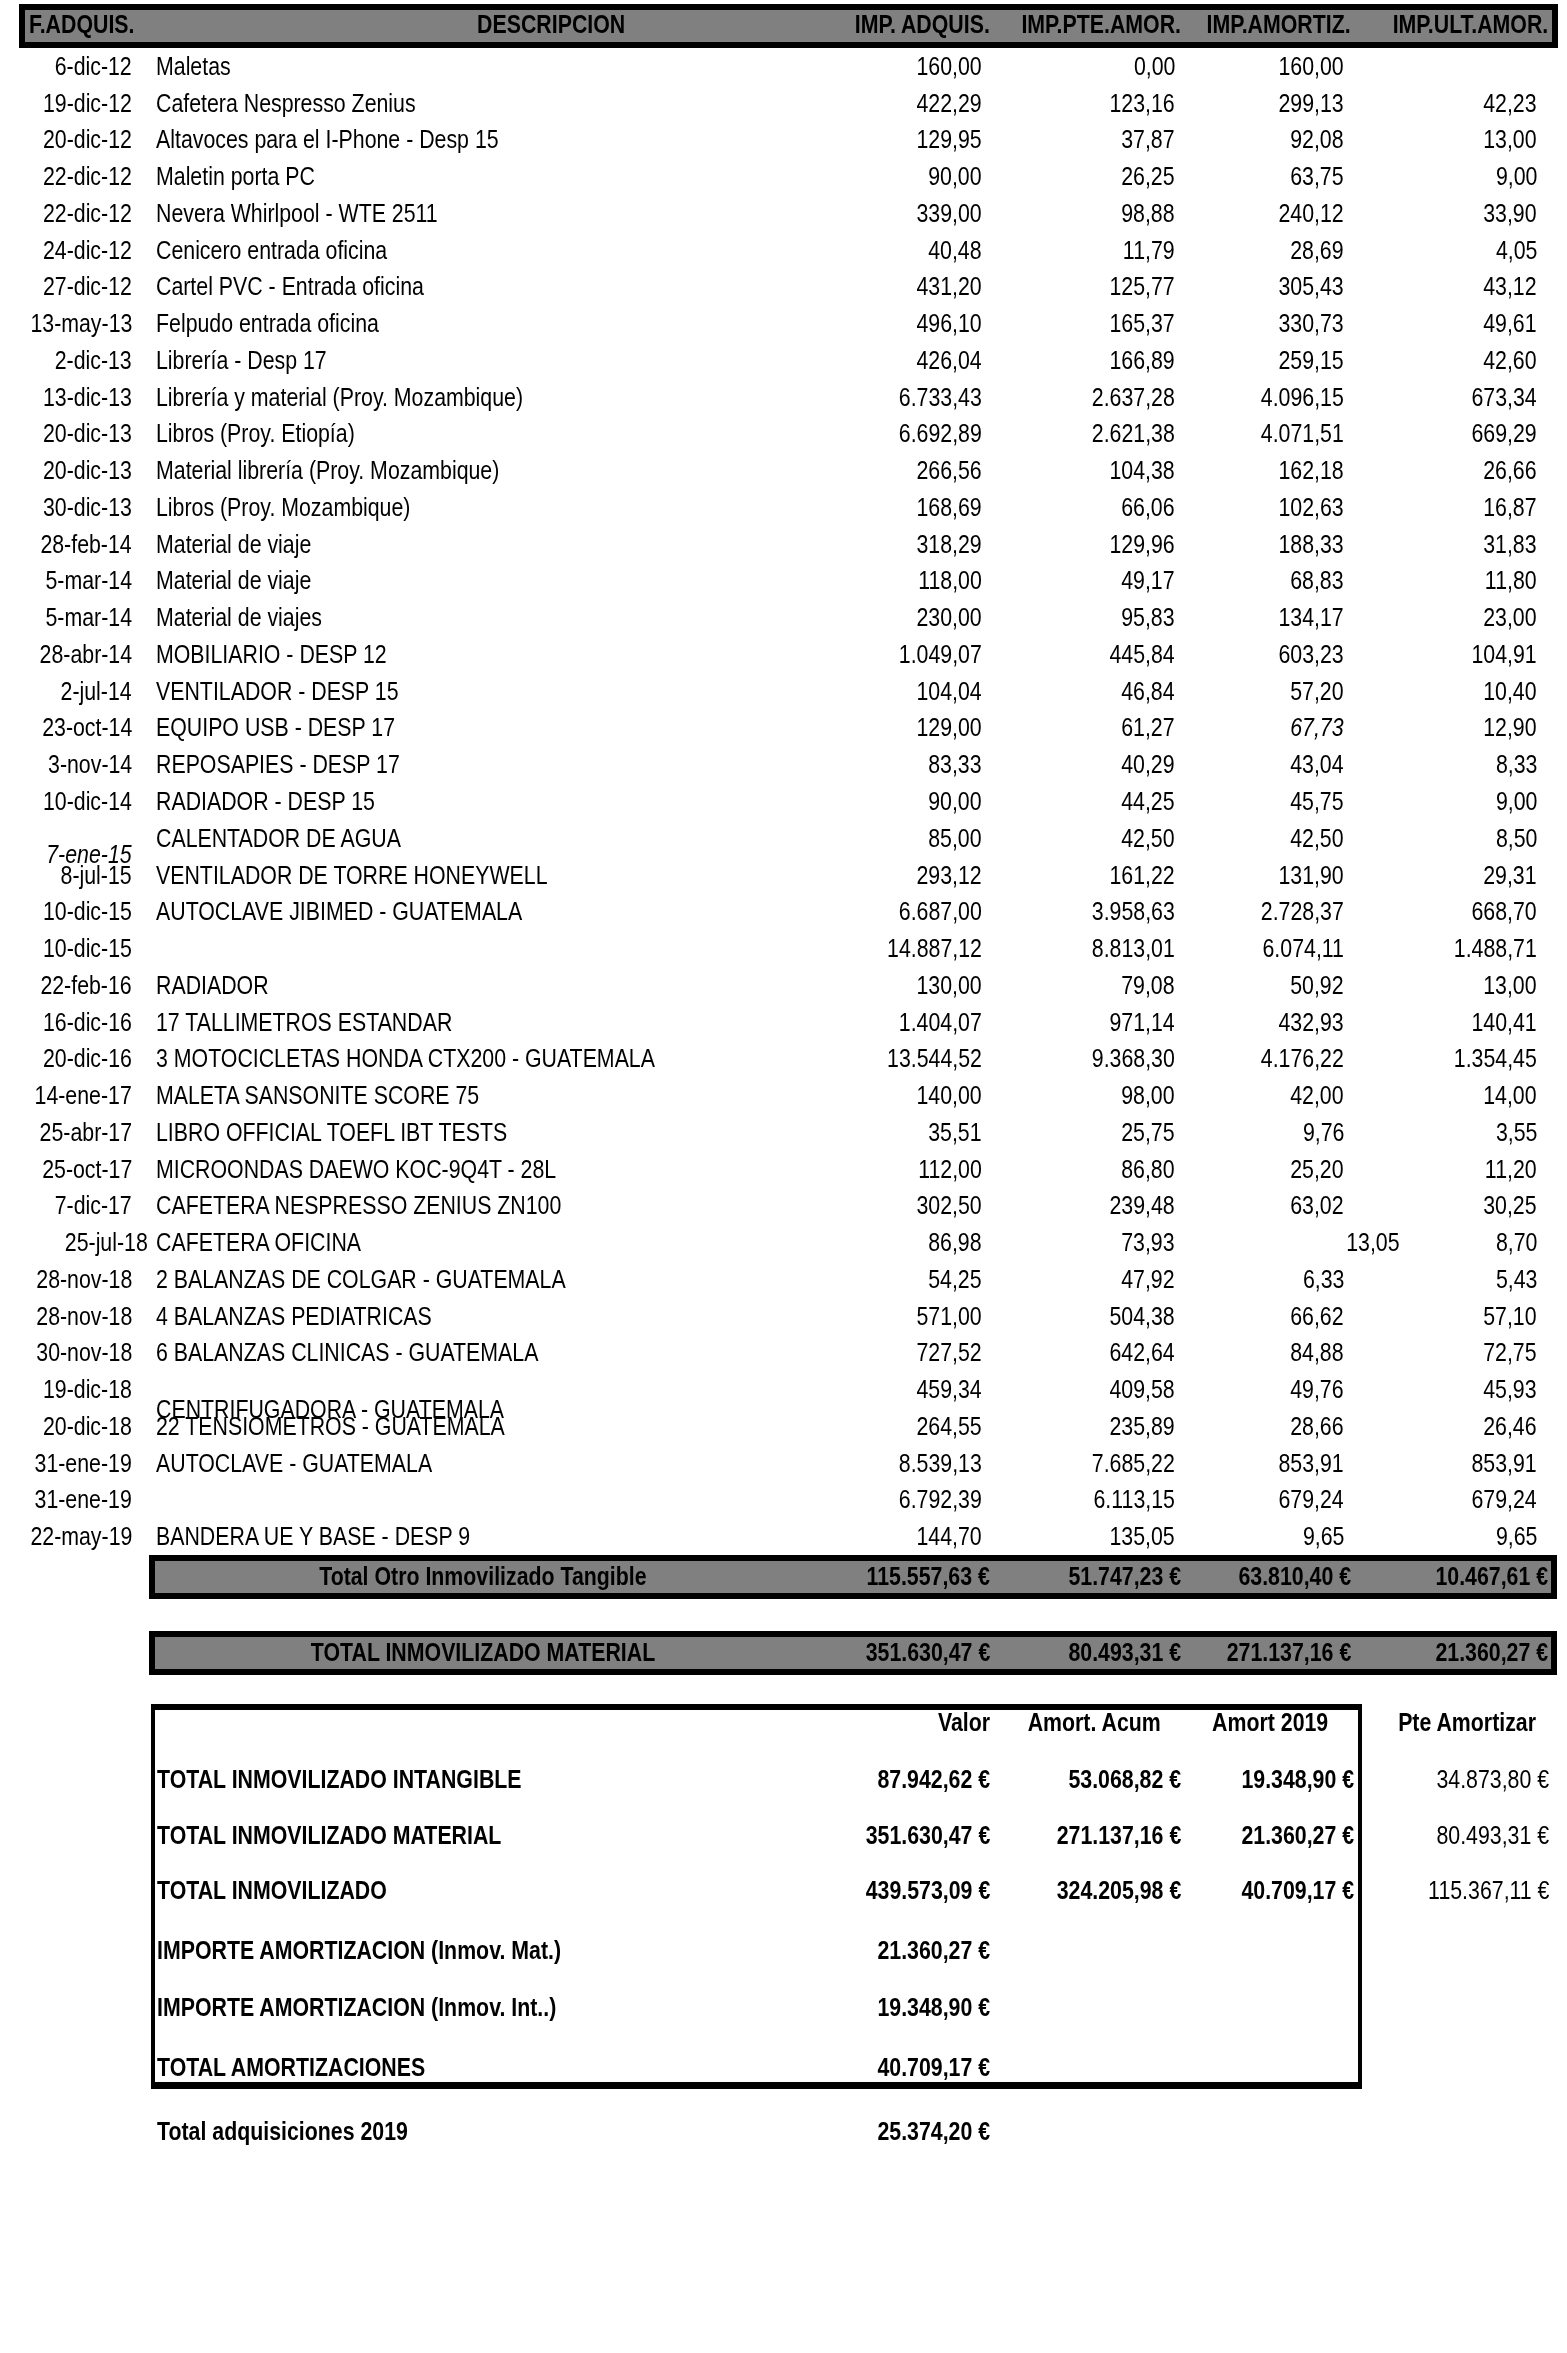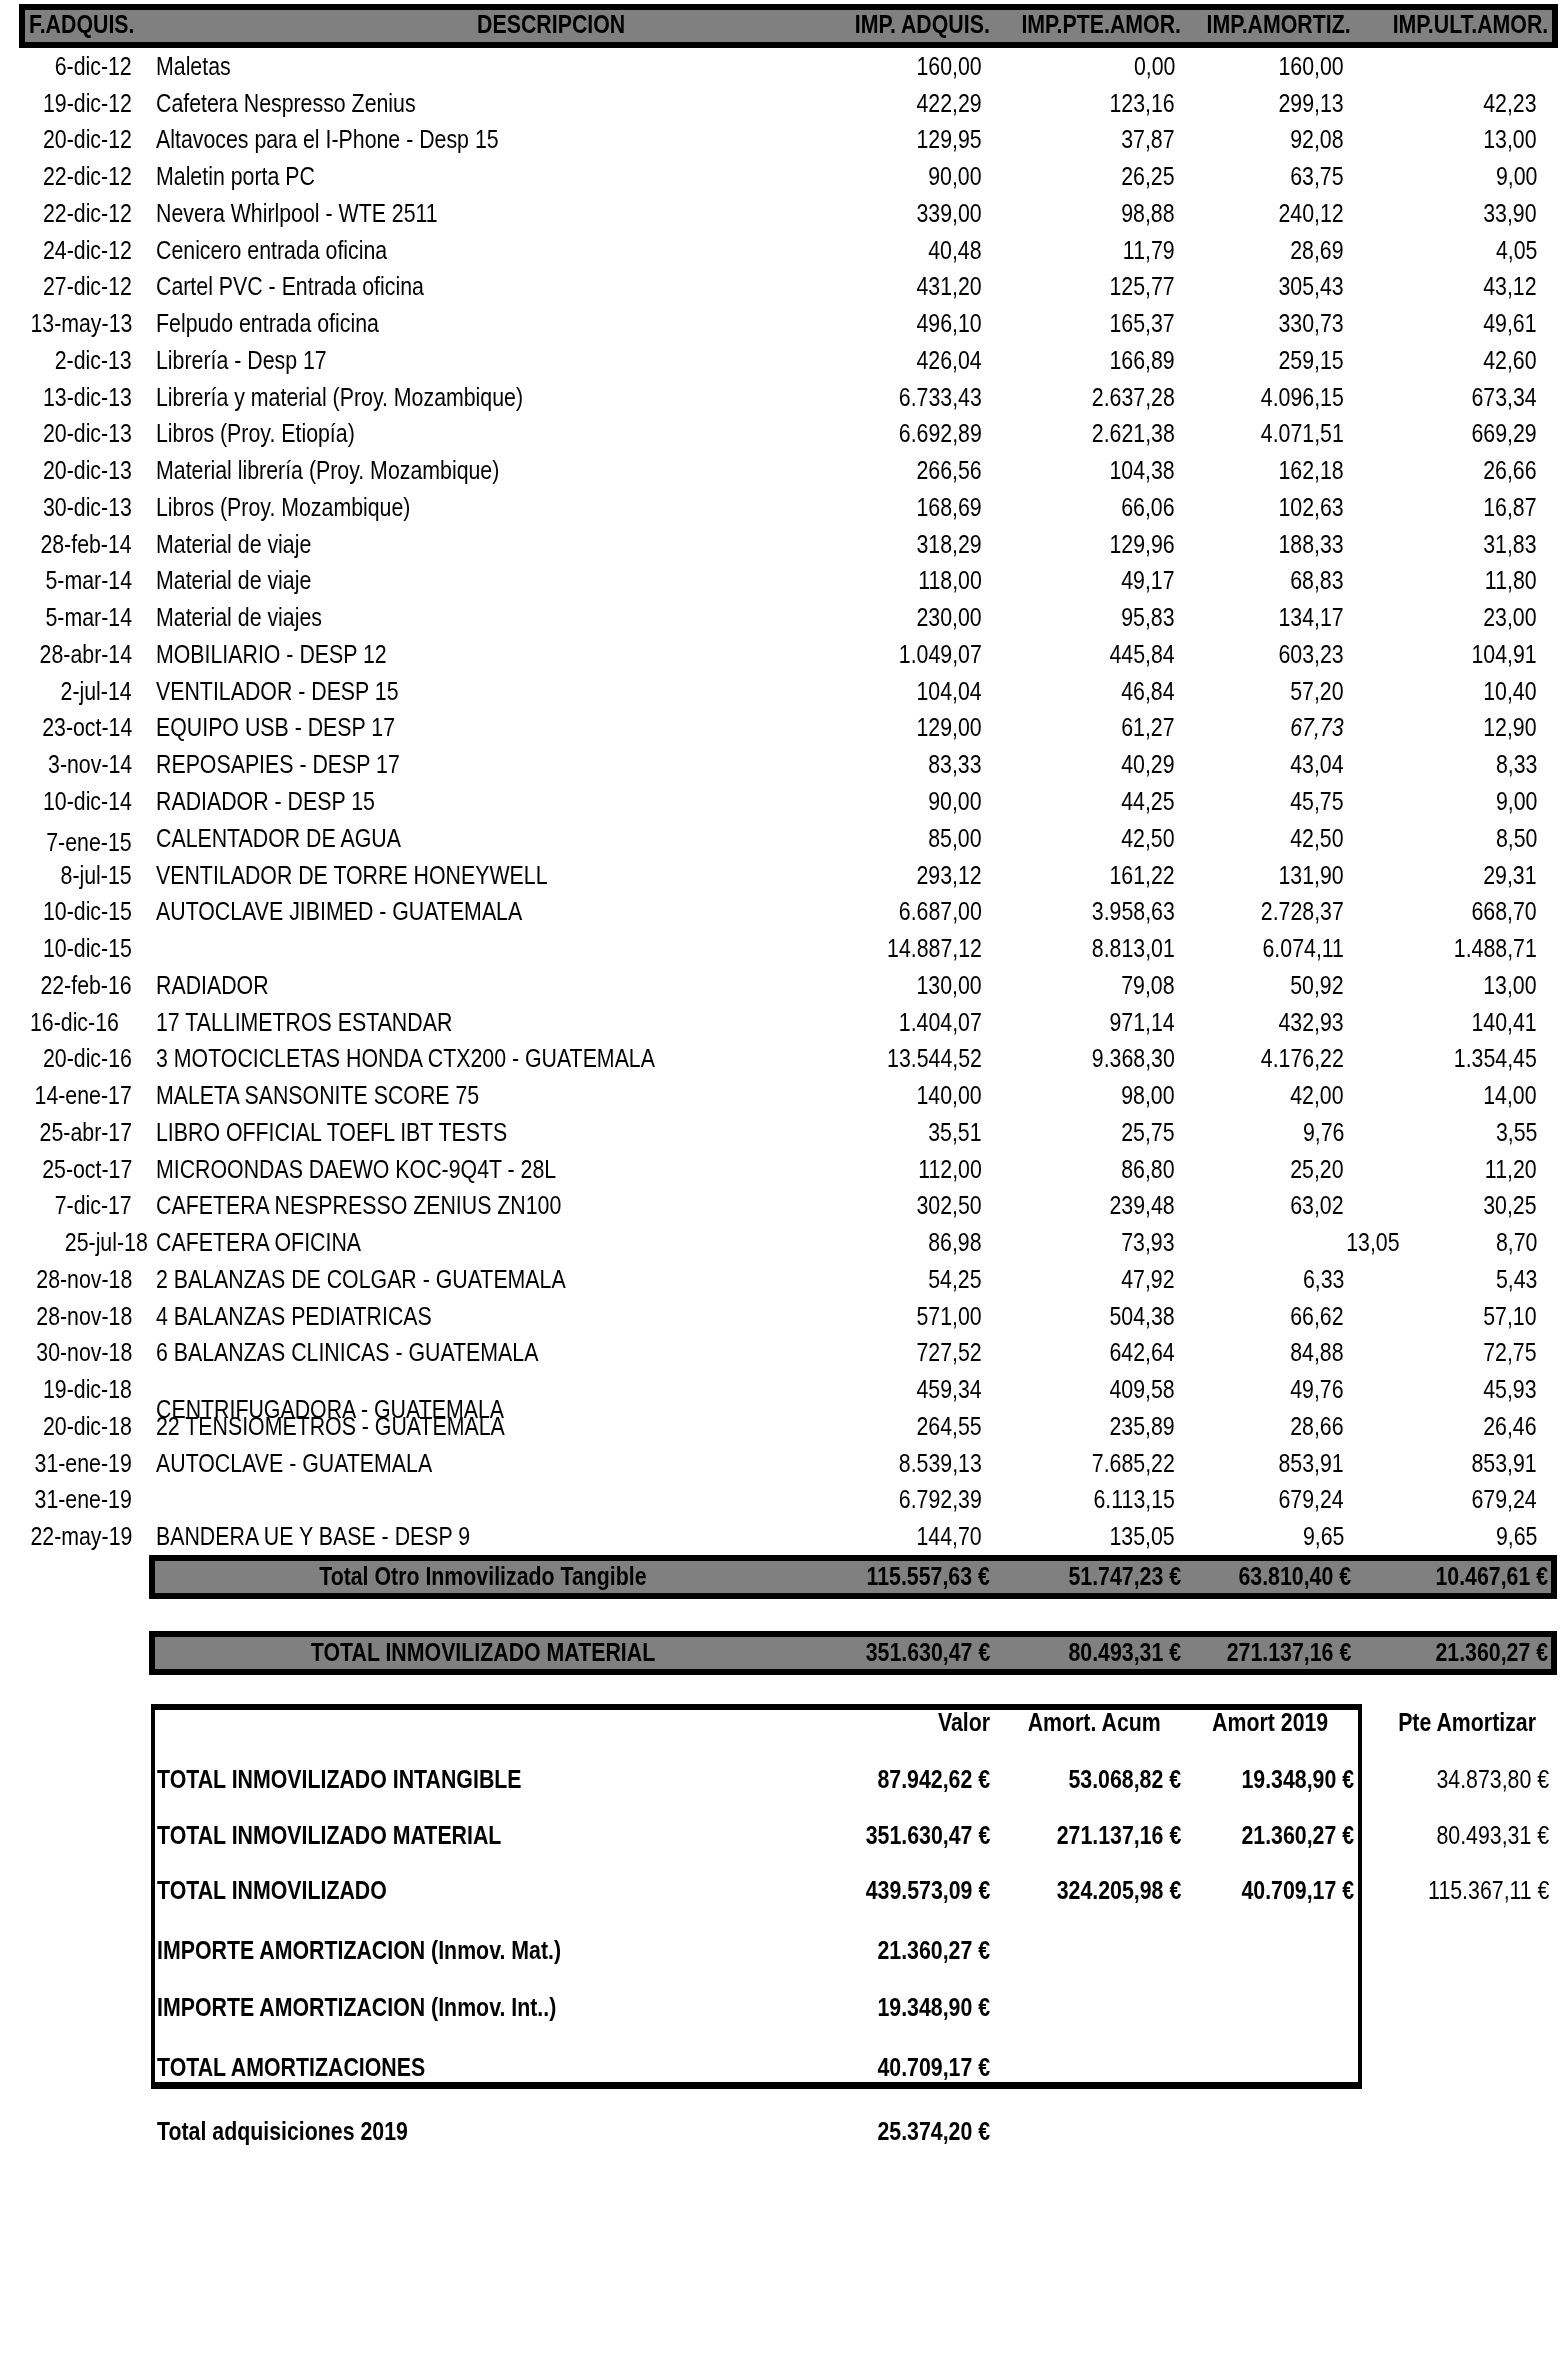--- a/index.html
+++ b/index.html
@@ -199,21 +199,21 @@
     </div>
     <div class="row" style="top: 786px;">
       <div class="txt cell-r" style="left: 0px; top: 0px; width: 132px;"><span class="nr" style="display: inline-block;">10-dic-14</span></div>
       <div class="txt cell-l" style="left: 156px; top: 0px;"><span class="nl" style="display: inline-block;">RADIADOR - DESP 15</span></div>
       <div class="txt cell-r" style="left: 763px; top: 0px; width: 219px;"><span class="nr" style="display: inline-block;">90,00</span></div>
       <div class="txt cell-r" style="left: 933px; top: 0px; width: 242px;"><span class="nr" style="display: inline-block;">44,25</span></div>
       <div class="txt cell-r" style="left: 1102px; top: 0px; width: 242px;"><span class="nr" style="display: inline-block;">45,75</span></div>
       <div class="txt cell-r" style="left: 1272px; top: 0px; width: 265px;"><span class="nr" style="display: inline-block;">9,00</span></div>
     </div>
     <div class="row" style="top: 823px;">
-      <div class="txt cell-r" style="left: 0px; top: 4px; width: 132px;"><span class="nr" style="display: inline-block;">7-ene-15</span></div>
+      <div class="txt cell-r" style="left: 0px; top: 16px; width: 132px; font-style: italic;"><span class="nr" style="display: inline-block;">7-ene-15</span></div>
       <div class="txt cell-l" style="left: 156px; top: 0px;"><span class="nl" style="display: inline-block;">CALENTADOR DE AGUA</span></div>
       <div class="txt cell-r" style="left: 763px; top: 0px; width: 219px;"><span class="nr" style="display: inline-block;">85,00</span></div>
       <div class="txt cell-r" style="left: 933px; top: 0px; width: 242px;"><span class="nr" style="display: inline-block;">42,50</span></div>
       <div class="txt cell-r" style="left: 1102px; top: 0px; width: 242px;"><span class="nr" style="display: inline-block;">42,50</span></div>
       <div class="txt cell-r" style="left: 1272px; top: 0px; width: 265px;"><span class="nr" style="display: inline-block;">8,50</span></div>
     </div>
     <div class="row" style="top: 860px;">
       <div class="txt cell-r" style="left: 0px; top: 0px; width: 132px;"><span class="nr" style="display: inline-block;">8-jul-15</span></div>
       <div class="txt cell-l" style="left: 156px; top: 0px;"><span class="nl" style="display: inline-block;">VENTILADOR DE TORRE HONEYWELL</span></div>
       <div class="txt cell-r" style="left: 763px; top: 0px; width: 219px;"><span class="nr" style="display: inline-block;">293,12</span></div>
@@ -238,21 +238,21 @@
     </div>
     <div class="row" style="top: 970px;">
       <div class="txt cell-r" style="left: 0px; top: 0px; width: 132px;"><span class="nr" style="display: inline-block;">22-feb-16</span></div>
       <div class="txt cell-l" style="left: 156px; top: 0px;"><span class="nl" style="display: inline-block;">RADIADOR</span></div>
       <div class="txt cell-r" style="left: 763px; top: 0px; width: 219px;"><span class="nr" style="display: inline-block;">130,00</span></div>
       <div class="txt cell-r" style="left: 933px; top: 0px; width: 242px;"><span class="nr" style="display: inline-block;">79,08</span></div>
       <div class="txt cell-r" style="left: 1102px; top: 0px; width: 242px;"><span class="nr" style="display: inline-block;">50,92</span></div>
       <div class="txt cell-r" style="left: 1272px; top: 0px; width: 265px;"><span class="nr" style="display: inline-block;">13,00</span></div>
     </div>
     <div class="row" style="top: 1007px;">
-      <div class="txt cell-r" style="left: 0px; top: 0px; width: 132px; text-align: center;"><span class="nr" style="display: inline-block;">16-dic-16</span></div>
+      <div class="txt cell-r" style="left: 0px; top: 0px; width: 132px;"><span class="nr" style="display: inline-block;">16-dic-16</span></div>
       <div class="txt cell-l" style="left: 156px; top: 0px;"><span class="nl" style="display: inline-block;">17 TALLIMETROS ESTANDAR</span></div>
       <div class="txt cell-r" style="left: 763px; top: 0px; width: 219px;"><span class="nr" style="display: inline-block;">1.404,07</span></div>
       <div class="txt cell-r" style="left: 933px; top: 0px; width: 242px;"><span class="nr" style="display: inline-block;">971,14</span></div>
       <div class="txt cell-r" style="left: 1102px; top: 0px; width: 242px;"><span class="nr" style="display: inline-block;">432,93</span></div>
       <div class="txt cell-r" style="left: 1272px; top: 0px; width: 265px;"><span class="nr" style="display: inline-block;">140,41</span></div>
     </div>
     <div class="row" style="top: 1043px;">
       <div class="txt cell-r" style="left: 0px; top: 0px; width: 132px;"><span class="nr" style="display: inline-block;">20-dic-16</span></div>
       <div class="txt cell-l" style="left: 156px; top: 0px;"><span class="nl" style="display: inline-block;">3 MOTOCICLETAS HONDA CTX200 - GUATEMALA</span></div>
       <div class="txt cell-r" style="left: 763px; top: 0px; width: 219px;"><span class="nr" style="display: inline-block;">13.544,52</span></div>

